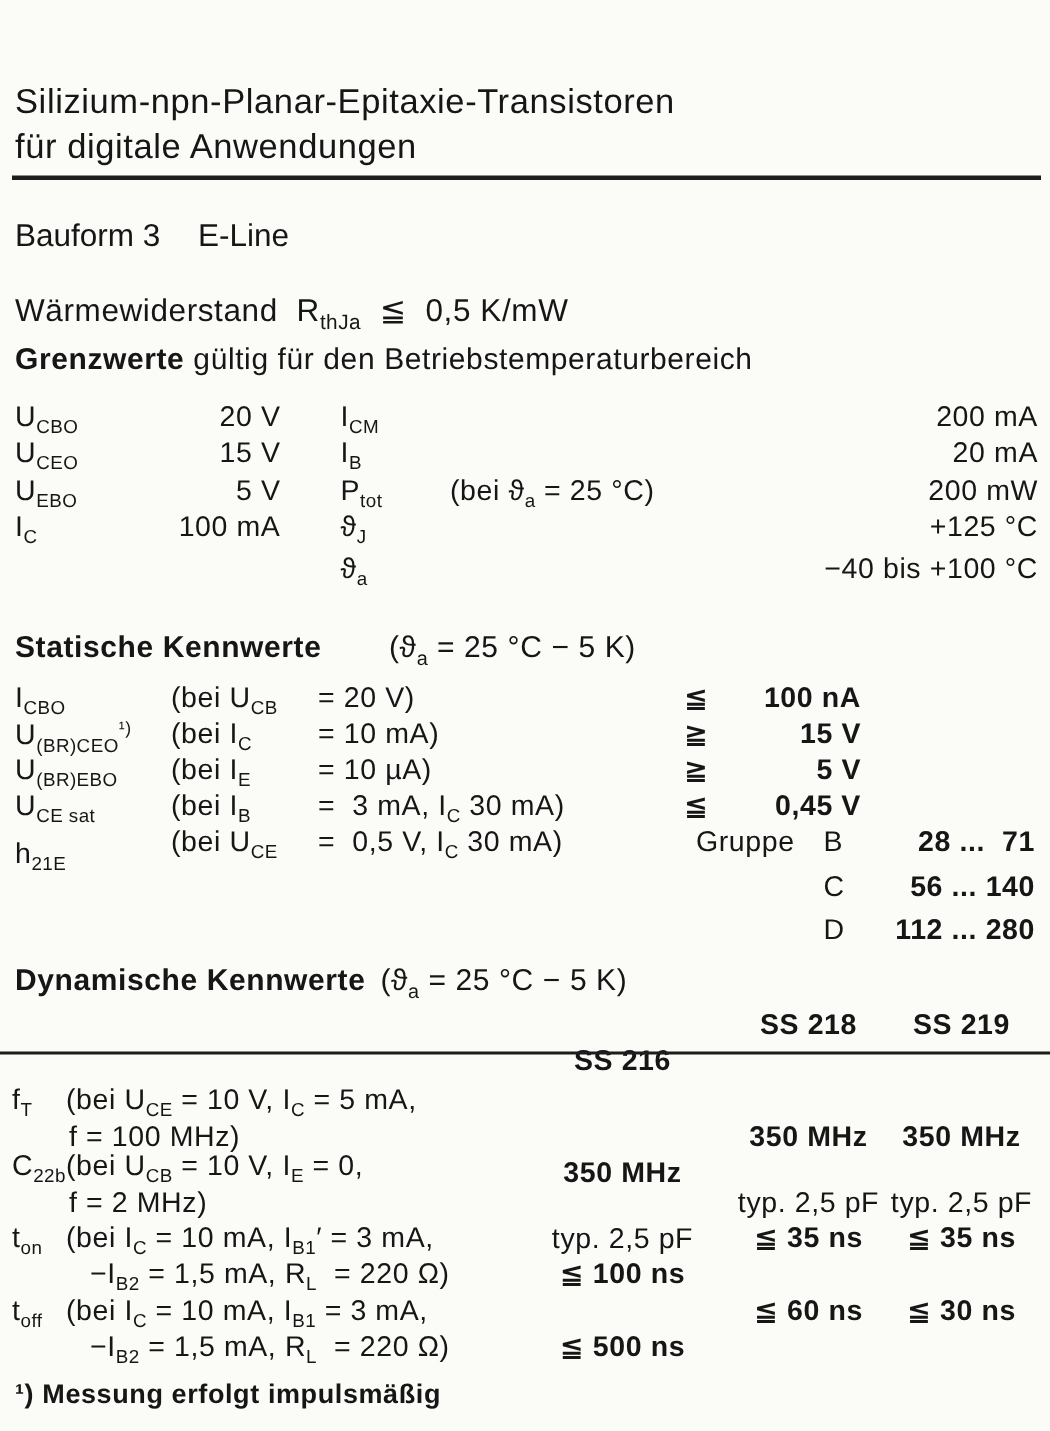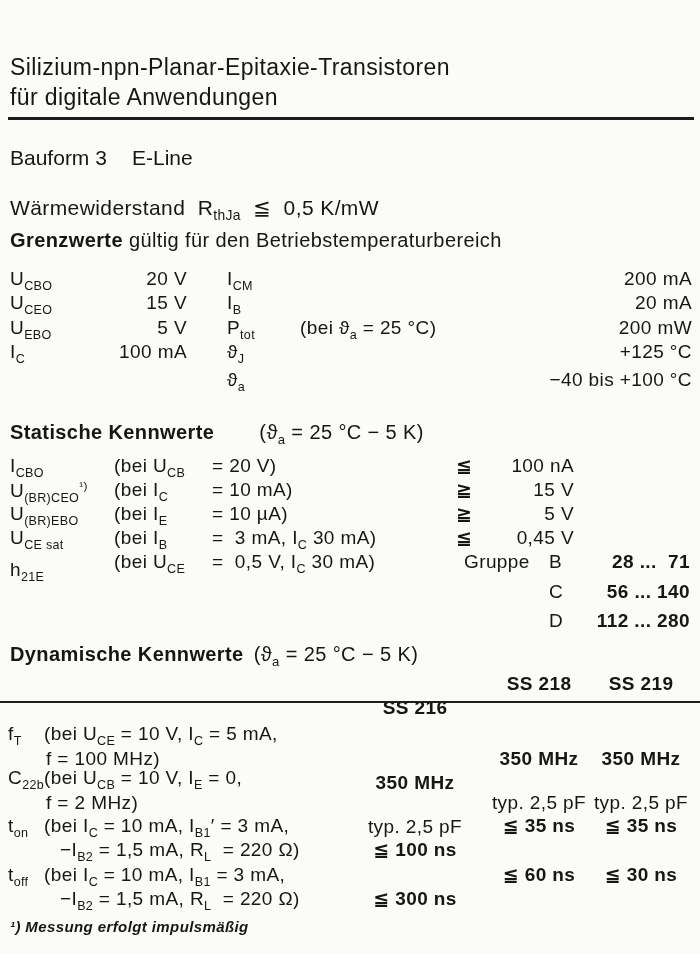--- a/index.html
+++ b/index.html
@@ -35,32 +35,32 @@
   .gc1{left:10px;}
   .gc2{left:95px;width:92px;text-align:right;}
   .gc3{left:227px;}
   .gc4{left:300px;}
   .gc5{left:440px;width:252px;text-align:right;}
   
   .sc1{left:10px;}
   .sc2{left:114px;}
   .sc3{left:212px;}
   .sc4{left:456px;font-weight:bold;}
-  .sc5{left:478px;width:96px;text-align:right;font-weight:normal;}
+  .sc5{left:478px;width:96px;text-align:right;font-weight:bold;}
   .sg1{left:464px;}
   .sg2{left:549px;}
   .sg3{left:575px;width:115px;text-align:right;font-weight:bold;}
   
   .dsym{left:8px;}
   .dl1{left:44px;}
   .dl2{left:46px;}
   .dc1{left:350px;width:130px;text-align:center;margin-top:24px;}
   .dc2{left:474px;width:130px;text-align:center;}
   .dc3{left:582px;width:118px;text-align:center;}
-  .foot{left:10px;top:919px;font-size:15px;font-weight:bold;letter-spacing:0.4px;font-style:italic;}
+  .foot{left:10px;top:919px;font-size:18px;font-weight:bold;letter-spacing:0.4px;}
 </style>
 </head>
 <body>
 
 <div class="page">
 
   <div class="abs sub2">für digitale Anwendungen</div>
   <div class="abs sub1">Silizium-npn-Planar-Epitaxie-Transistoren</div>
   <div class="rule rule1"></div>
 
@@ -186,21 +186,21 @@
       <span class="abs t19 dl2" style="top:839px;left:60px"><span>−I</span><sub>B2</sub><span> = 1,5 mA, R</span><sub>L</sub><span>  = 220 Ω)</span></span>
       <span class="abs t19 b dc1" style="top:815px">≦ 100 ns</span>
       <span class="abs t19 b dc2" style="top:815px">≦ 35 ns</span>
       <span class="abs t19 b dc3" style="top:815px">≦ 35 ns</span>
     </div>
 
     <div>
       <span class="abs t19 dsym" style="top:864px"><span>t</span><sub>off</sub></span>
       <span class="abs t19 dl1" style="top:864px"><span>(bei I</span><sub>C</sub><span> = 10 mA, I</span><sub>B1</sub><span> = 3 mA,</span></span>
       <span class="abs t19 dl2" style="top:888px;left:60px"><span>−I</span><sub>B2</sub><span> = 1,5 mA, R</span><sub>L</sub><span>  = 220 Ω)</span></span>
-      <span class="abs t19 b dc1" style="top:864px">≦ 300 ns</span>
+      <span class="abs t19 b dc1" style="top:864px">≦ 500 ns</span>
       <span class="abs t19 b dc2" style="top:864px">≦ 60 ns</span>
       <span class="abs t19 b dc3" style="top:864px">≦ 30 ns</span>
     </div>
   </div>
 
   <div class="abs foot">¹) Messung erfolgt impulsmäßig</div>
 
 </div>
 
 </body></html>

